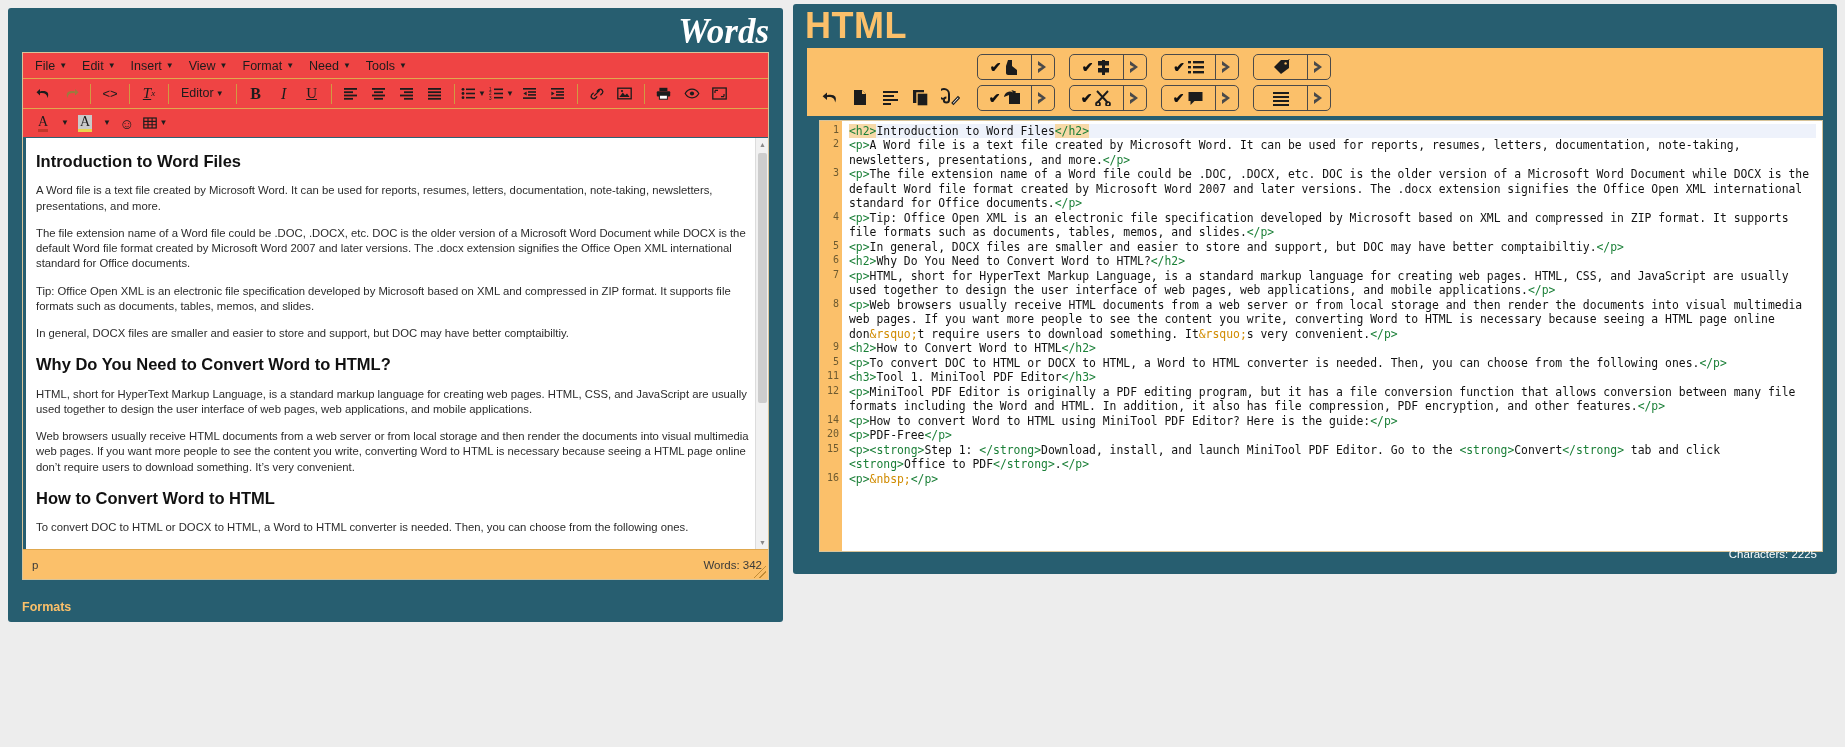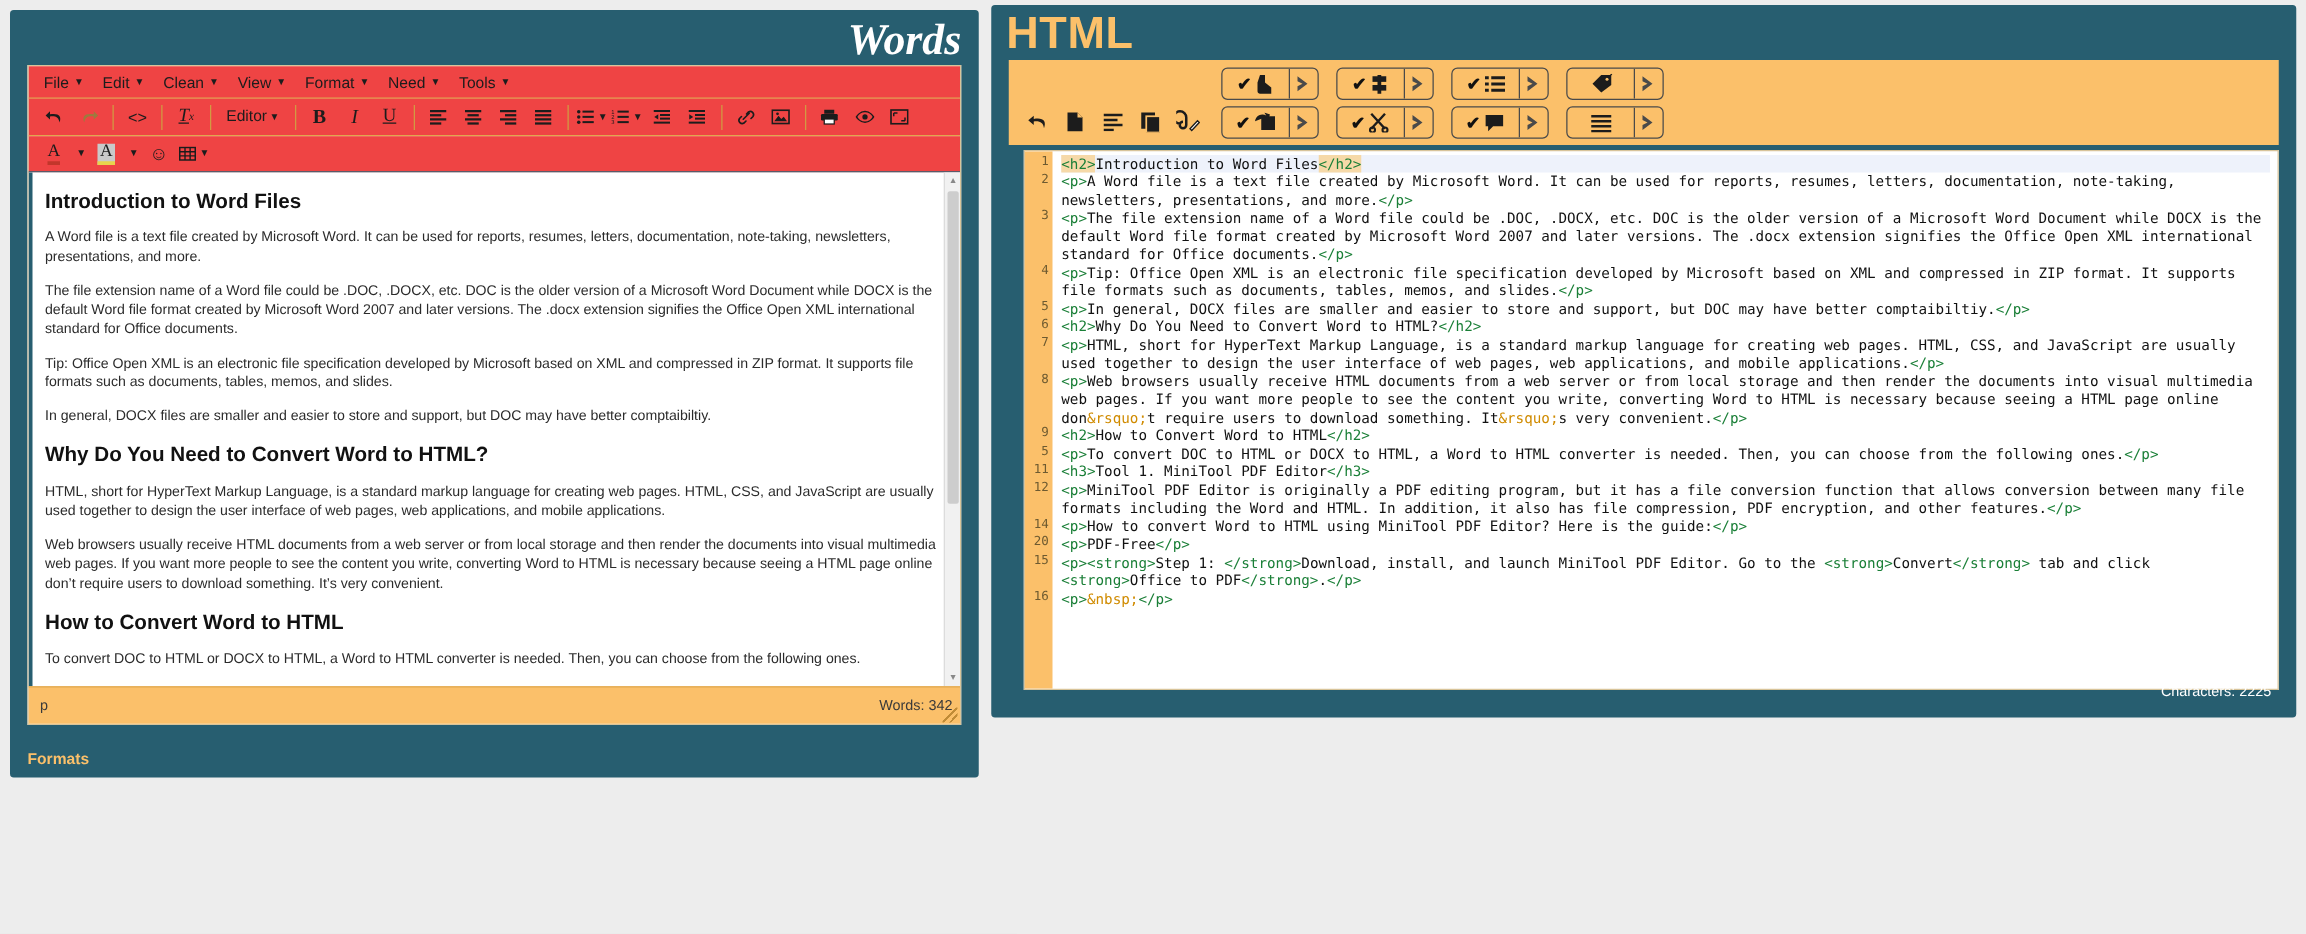--- a/index.html
+++ b/index.html
@@ -242,21 +242,21 @@
 <div class="page">
 
   <div class="panel" id="word-panel">
     <div class="panel-title" id="word-title">Words</div>
 
     <div id="word-editor">
 
       <div class="tb-strip" id="menu-strip">
         <div class="menu-item"><span>File</span><span class="caret">▼</span></div>
         <div class="menu-item"><span>Edit</span><span class="caret">▼</span></div>
-        <div class="menu-item"><span>Clean</span><span class="caret">▼</span></div>
+        <div class="menu-item"><span>Insert</span><span class="caret">▼</span></div>
         <div class="menu-item"><span>View</span><span class="caret">▼</span></div>
         <div class="menu-item"><span>Format</span><span class="caret">▼</span></div>
         <div class="menu-item"><span>Need</span><span class="caret">▼</span></div>
         <div class="menu-item"><span>Tools</span><span class="caret">▼</span></div>
       </div>
 
       <div class="tb-strip" id="tools-strip-1">
         <div class="tbtn">
           <svg width="17" height="15" viewBox="0 0 17 15">
               <path d="M5 3 L1.5 6.3 L5 9.6 L5 7.2 C9.5 6.6 12 8 12.6 12 C14.6 7 12 4.2 5 5.4 Z" fill="#1c1c1c"></path>

